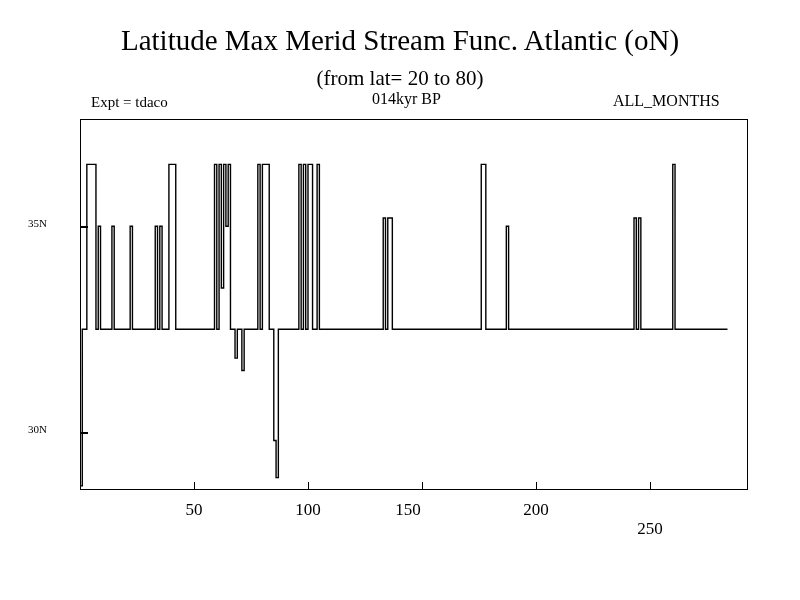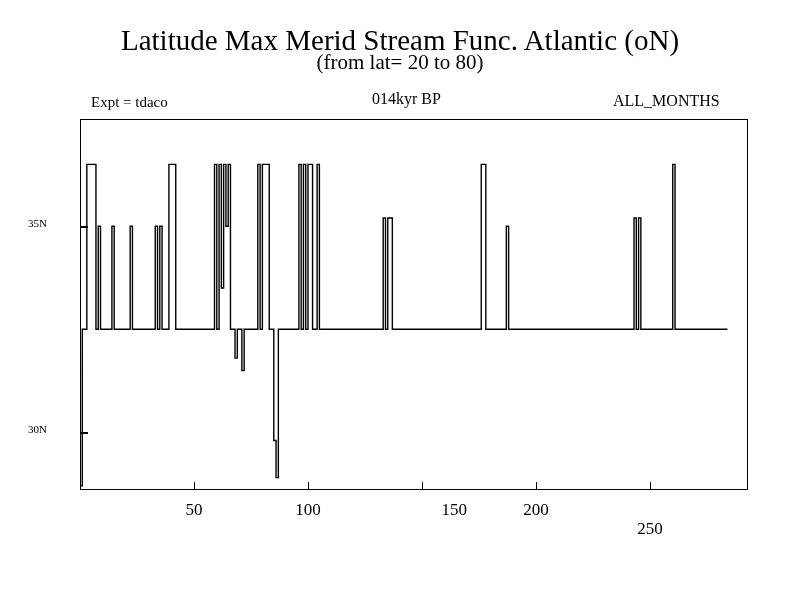--- a/index.html
+++ b/index.html
@@ -25,21 +25,21 @@
     top: 24px;
     width: 800px;
     text-align: center;
     font-size: 29px;
     font-family: "Liberation Serif", serif;
     letter-spacing: 0px;
   }
   .subtitle {
     position: absolute;
     left: 0;
-    top: 50px;
+    top: 66px;
     width: 800px;
     text-align: center;
     font-size: 21px;
     font-family: "Liberation Serif", serif;
   }
   .expt-label {
     position: absolute;
     left: 78px;
     top: 94px;
     font-size: 15px;
@@ -123,19 +123,19 @@
       <div class="tick-mark" style="left: 535.973px; top: 482px; width: 1.5px; height: 8px;"></div>
       <div class="tick-mark" style="left: 649.966px; top: 482px; width: 1.5px; height: 8px;"></div>
     </div>
   <div id="ylabels">
       <div class="ytick-label" style="left: 28px; top: 423.289px;">30N</div>
       <div class="ytick-label" style="left: 28px; top: 217.178px;">35N</div>
     </div>
   <div id="xlabels">
       <div class="xtick-label" style="left: 163.993px; top: 500px;">50</div>
       <div class="xtick-label" style="left: 277.986px; top: 500px;">100</div>
-      <div class="xtick-label" style="left: 407px; top: 500px; text-align: right;">150</div>
+      <div class="xtick-label" style="left: 378px; top: 500px;">150</div>
       <div class="xtick-label" style="left: 505.973px; top: 500px;">200</div>
       <div class="xtick-label" style="left: 619.966px; top: 519px;">250</div>
     </div>
 
 
 </div>
 
 </body></html>

